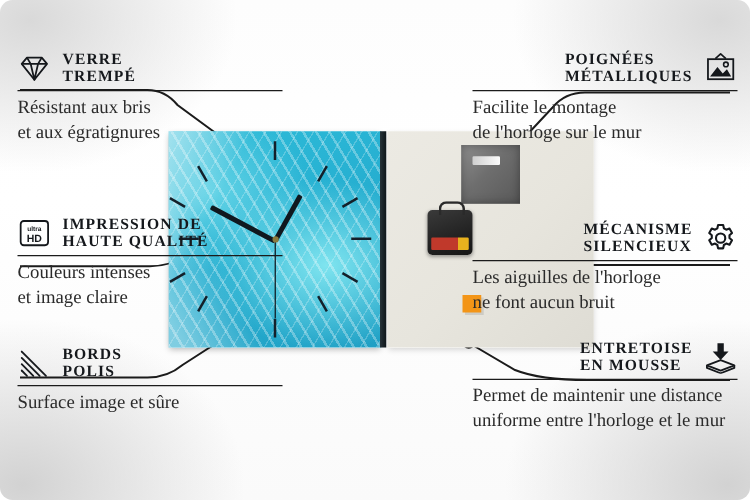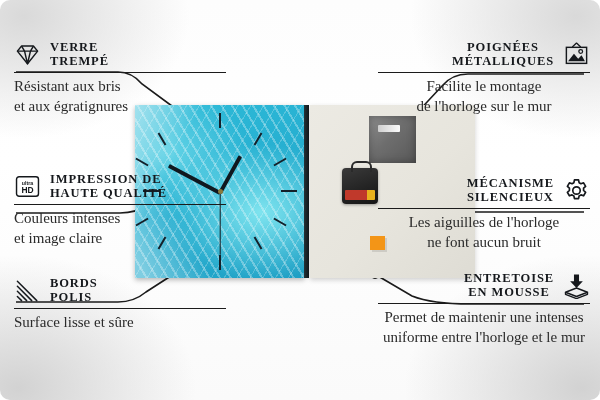--- a/index.html
+++ b/index.html
@@ -52,21 +52,21 @@
   #mech{position:absolute;left:32px;top:63px;width:36px;height:36px;border-radius:4px;
     background:linear-gradient(160deg,#3a3a3a,#222 60%,#161616 100%);box-shadow:0 1px 3px rgba(0,0,0,.35);}
   #mech .loop{position:absolute;left:9px;top:-7px;width:17px;height:9px;border:2px solid #2a2a2a;border-bottom:none;border-radius:6px 6px 0 0;}
   #mech .batt{position:absolute;left:3px;bottom:4px;width:30px;height:10px;border-radius:1px;
     background:linear-gradient(90deg,#c0392b 0 72%,#e8b21e 72% 100%);}
   #foam{position:absolute;left:60px;top:131px;width:15px;height:14px;background:#f39517;box-shadow:2px 2px 0 rgba(0,0,0,.10);}
 
   
   .callout{position:absolute;width:212px;}
   .callout.left{left:14px;text-align:left;}
-  .callout.right{right:10px;text-align:center;}
+  .callout.right{right:10px;text-align:left;}
   .chead{display:flex;align-items:center;gap:9px;}
   .callout.right .chead{flex-direction:row-reverse;}
   .ctitle{font-size:12.5px;font-weight:bold;letter-spacing:.9px;color:#15181c;line-height:1.12;text-transform:uppercase;}
   .rule{height:1px;background:#1b1b1b;margin:4px 0 4px;}
   .csub{font-size:15px;color:#2b2b2b;line-height:1.3;}
   .ico{width:27px;height:27px;flex:0 0 27px;display:block;}
 </style>
 </head>
 <body>
 
@@ -173,21 +173,21 @@
             <path d="M4 23 L9 28"></path>
         </g>
       </svg>
       <div class="ctitle">
         <div>BORDS</div>
         <div>POLIS</div>
       </div>
     </div>
     <div class="rule"></div>
     <div class="csub">
-      <div>Surface lisse et sûre</div>
+      <div>Surface image et sûre</div>
     </div>
   </div>
 
   <div class="callout right" style="top:40px;">
     <div class="chead">
       <svg class="ico" viewBox="0 0 32 32">
         <path d="M11 7 L16 2.5 L21 7" fill="none" stroke="#15181c" stroke-width="1.6" stroke-linejoin="round"></path>
         <rect x="4" y="7.5" width="24" height="19" fill="none" stroke="#15181c" stroke-width="1.7"></rect>
         <path d="M6 24 L13 15 L18 21 L22 17 L26 24 Z" fill="#15181c"></path>
         <circle cx="21" cy="12.5" r="2.2" fill="none" stroke="#15181c" stroke-width="1.5"></circle>
@@ -229,18 +229,18 @@
         <path d="M16 19 L29 24 L16 29 L3 24 Z" fill="none" stroke="#15181c" stroke-width="1.7" stroke-linejoin="round"></path>
         <path d="M3 24 v2.5 L16 31.5 L29 26.5 V24" fill="none" stroke="#15181c" stroke-width="1.7" stroke-linejoin="round"></path>
       </svg>
       <div class="ctitle">
         <div>ENTRETOISE</div>
         <div>EN MOUSSE</div>
       </div>
     </div>
     <div class="rule"></div>
     <div class="csub">
-      <div>Permet de maintenir une intenses</div>
+      <div>Permet de maintenir une distance</div>
       <div>uniforme entre l'horloge et le mur</div>
     </div>
   </div>
 
 </div>
 
 </body></html>

